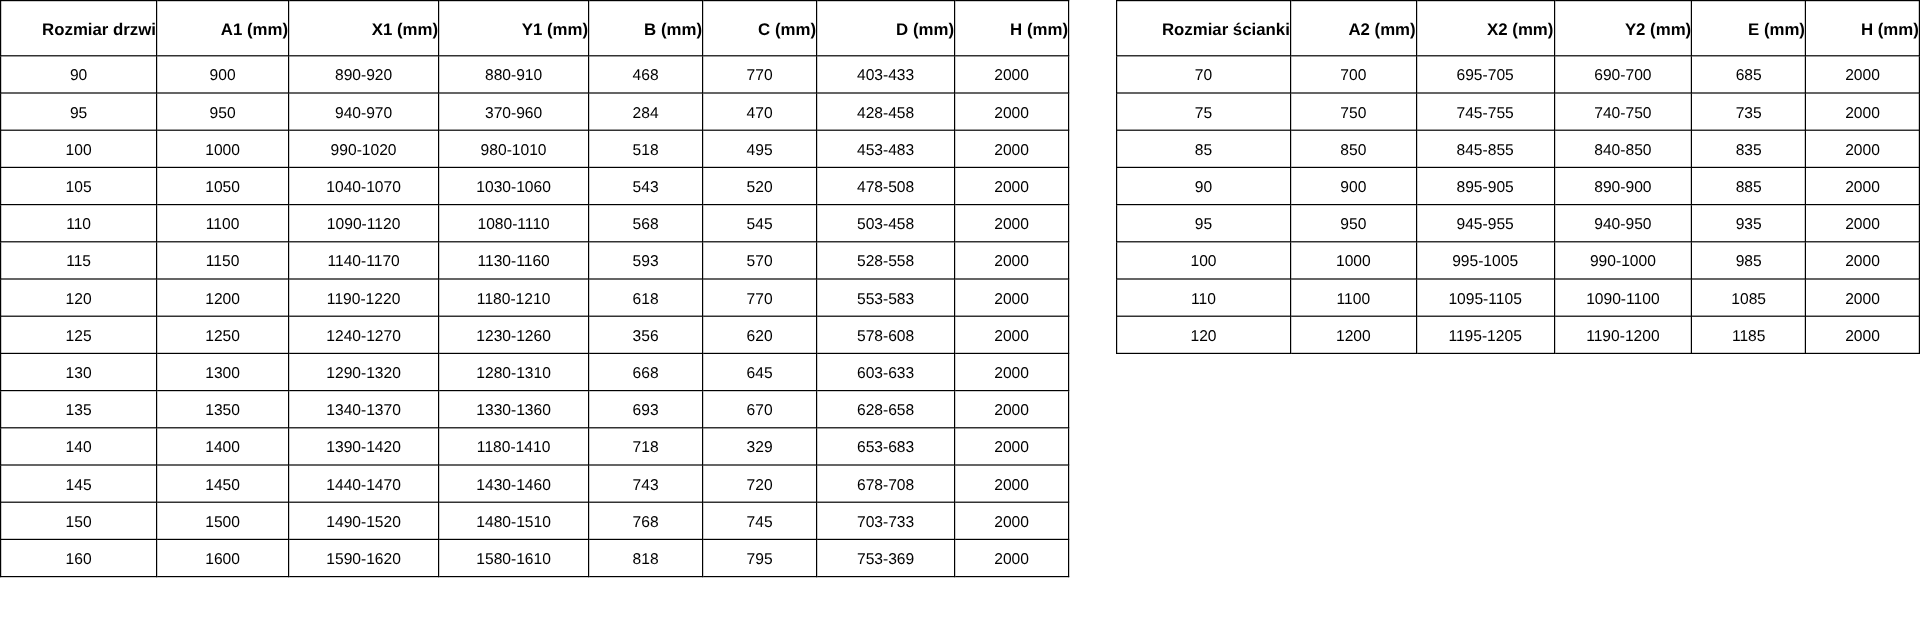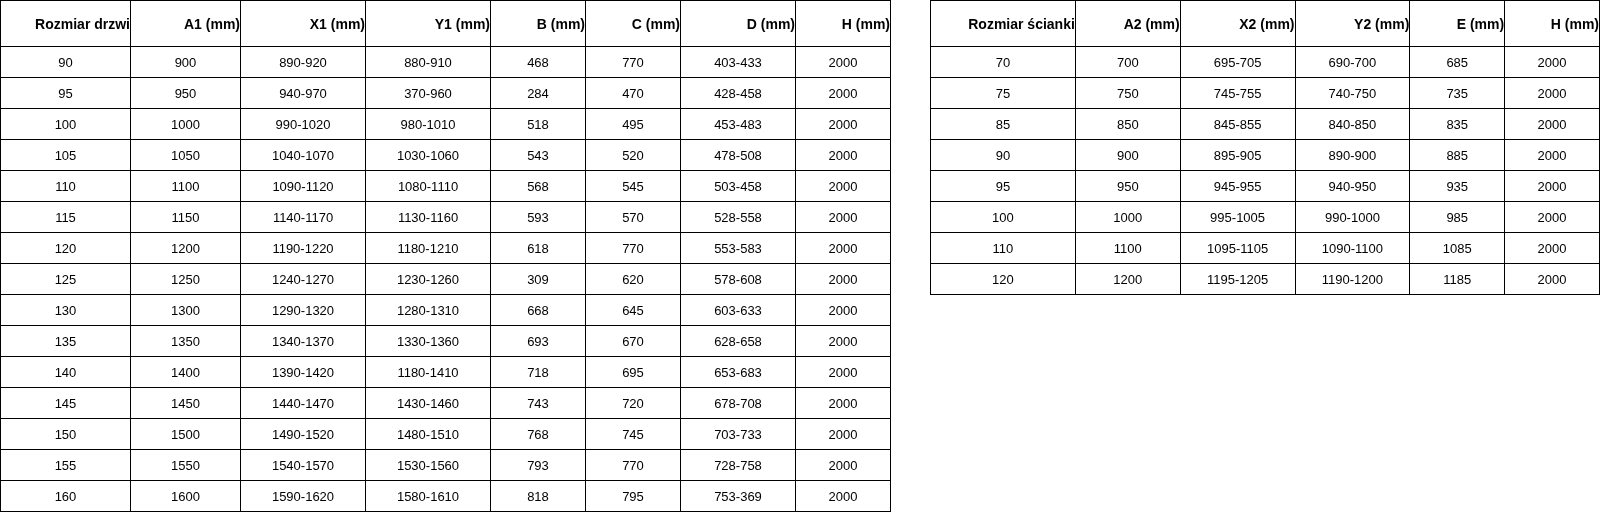--- a/index.html
+++ b/index.html
@@ -163,21 +163,21 @@
             <td>618</td>
             <td>770</td>
             <td>553-583</td>
             <td>2000</td>
           </tr>
           <tr>
             <td>125</td>
             <td>1250</td>
             <td>1240-1270</td>
             <td>1230-1260</td>
-            <td>309</td>
+            <td>356</td>
             <td>620</td>
             <td>578-608</td>
             <td>2000</td>
           </tr>
           <tr>
             <td>130</td>
             <td>1300</td>
             <td>1290-1320</td>
             <td>1280-1310</td>
             <td>668</td>
@@ -194,21 +194,21 @@
             <td>670</td>
             <td>628-658</td>
             <td>2000</td>
           </tr>
           <tr>
             <td>140</td>
             <td>1400</td>
             <td>1390-1420</td>
             <td>1180-1410</td>
             <td>718</td>
-            <td>695</td>
+            <td>329</td>
             <td>653-683</td>
             <td>2000</td>
           </tr>
           <tr>
             <td>145</td>
             <td>1450</td>
             <td>1440-1470</td>
             <td>1430-1460</td>
             <td>743</td>
             <td>720</td>
@@ -216,30 +216,20 @@
             <td>2000</td>
           </tr>
           <tr>
             <td>150</td>
             <td>1500</td>
             <td>1490-1520</td>
             <td>1480-1510</td>
             <td>768</td>
             <td>745</td>
             <td>703-733</td>
-            <td>2000</td>
-          </tr>
-          <tr>
-            <td>155</td>
-            <td>1550</td>
-            <td>1540-1570</td>
-            <td>1530-1560</td>
-            <td>793</td>
-            <td>770</td>
-            <td>728-758</td>
             <td>2000</td>
           </tr>
           <tr>
             <td>160</td>
             <td>1600</td>
             <td>1590-1620</td>
             <td>1580-1610</td>
             <td>818</td>
             <td>795</td>
             <td>753-369</td>

